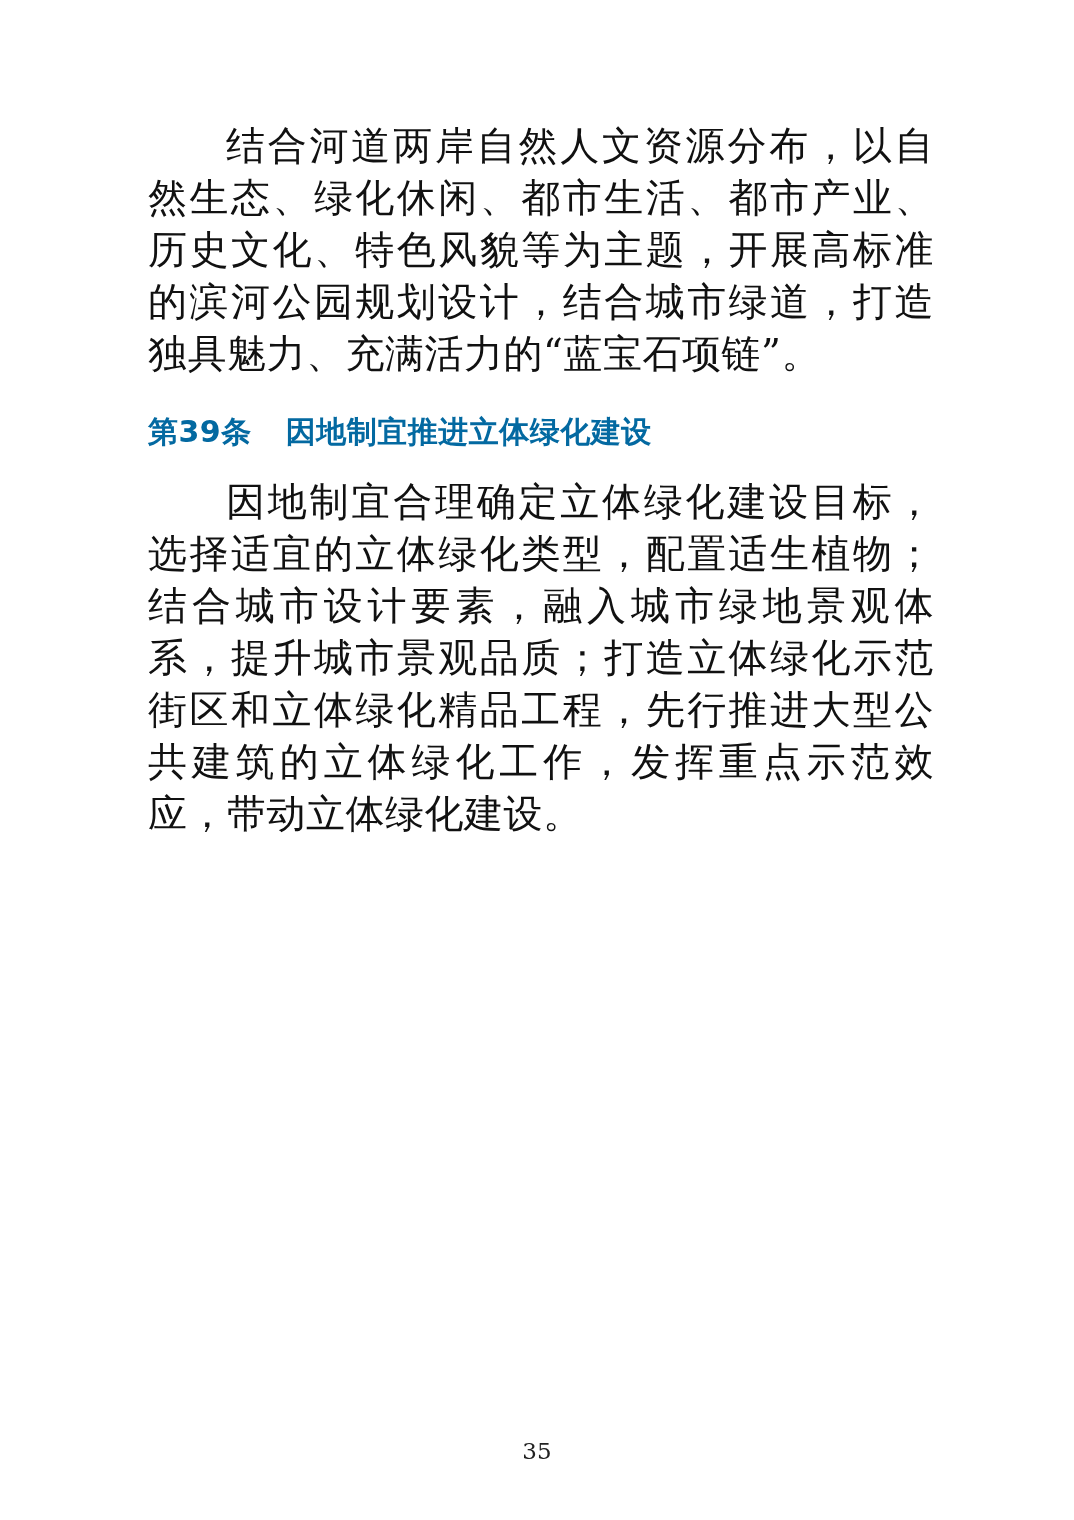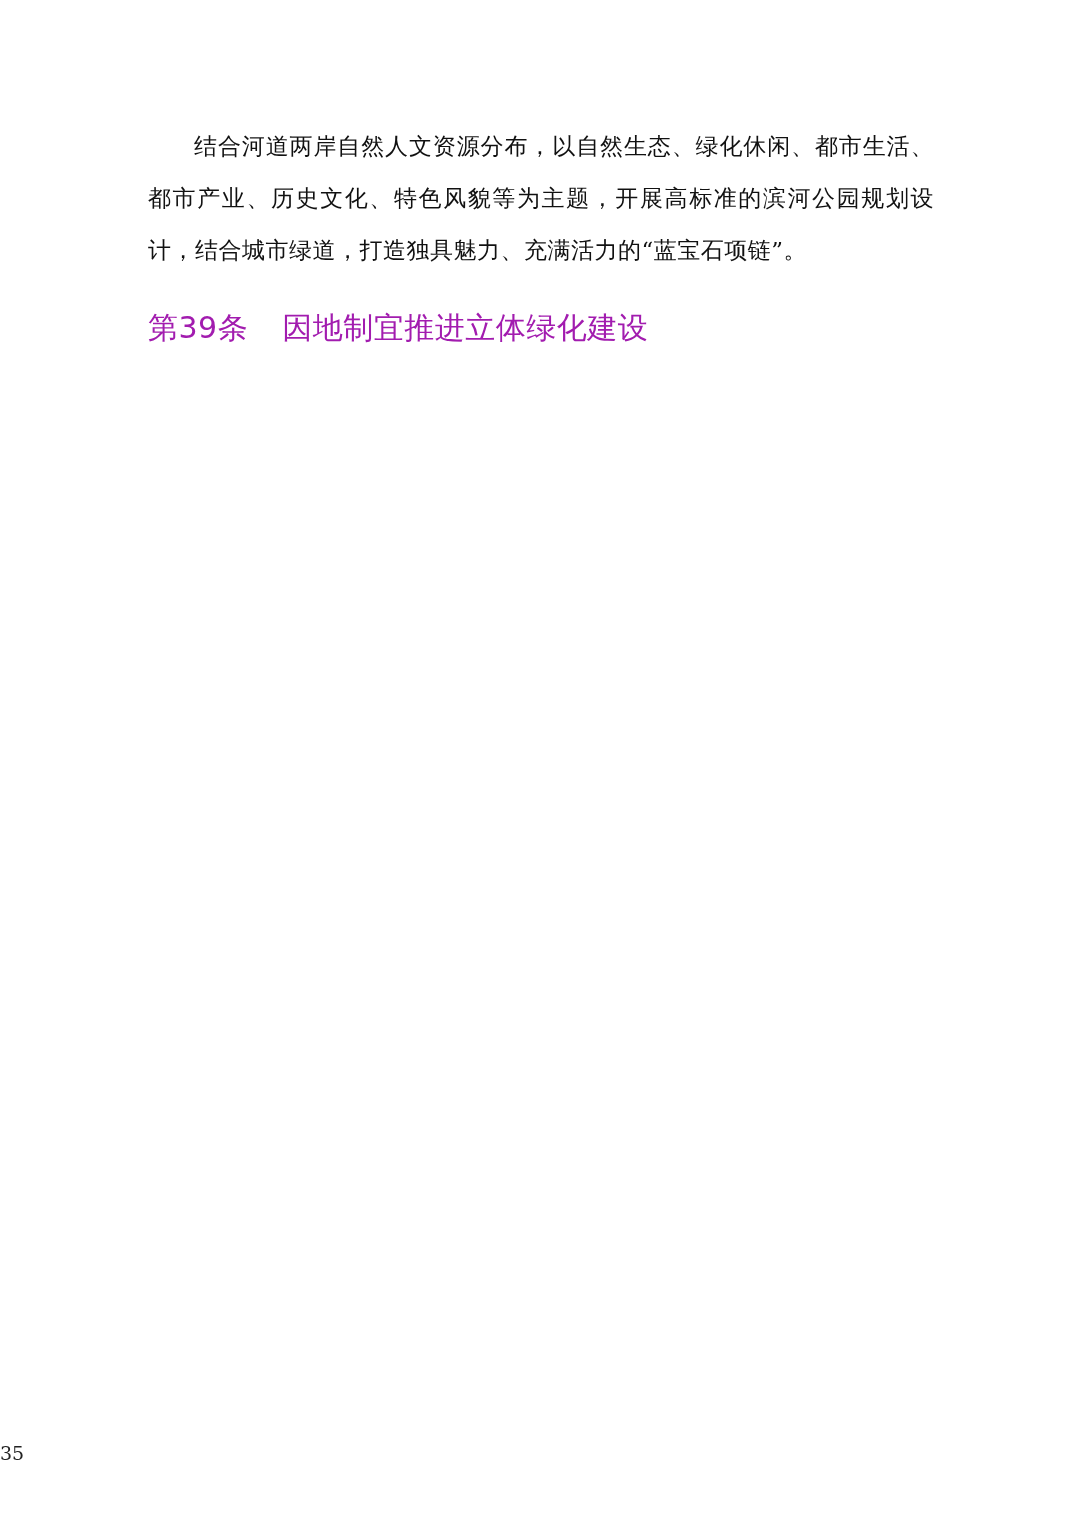--- a/index.html
+++ b/index.html
@@ -19,66 +19,67 @@
     top: 0;
     left: 0;
     width: 1074px;
     height: 1520px;
     box-sizing: border-box;
     padding: 120px 140px 60px 148px;
     background: #ffffff;
   }
   .body-text {
     font-family: "DejaVu Serif", serif;
-    font-size: 23px;
+    font-size: 39px;
     line-height: 52px;
     text-align: justify;
     text-justify: inter-ideograph;
     letter-spacing: 0.5px;
     margin: 0;
     color: #111111;
   }
   .indent {
     text-indent: 2em;
   }
   .heading {
     font-family: "DejaVu Sans", sans-serif;
-    font-weight: normal;
+    font-weight: bold;
     font-size: 30px;
     line-height: 52px;
     margin: 26px 0 18px 0;
     letter-spacing: 0.5px;
-    color: #a21caf;
+    color: #0369a1;
   }
   .heading .hnum {
     margin-right: 0;
   }
   .heading .htitle {
     margin-left: 34px;
   }
   .page-number {
     position: absolute;
     bottom: 56px;
     left: 0;
     width: 1074px;
-    text-align: left;
+    text-align: center;
     font-family: "DejaVu Serif", serif;
-    font-size: 19px;
+    font-size: 23px;
     color: #222222;
   }
 </style>
 </head>
 <body>
 
 <div class="page">
 
   <p class="body-text indent">结合河道两岸自然人文资源分布，以自然生态、绿化休闲、都市生活、都市产业、历史文化、特色风貌等为主题，开展高标准的滨河公园规划设计，结合城市绿道，打造独具魅力、充满活力的“蓝宝石项链”。</p>
 
 
   <h2 class="heading">
     <span class="hnum">第39条</span><span class="htitle">因地制宜推进立体绿化建设</span>
   </h2>
 
+  <p class="body-text indent">因地制宜合理确定立体绿化建设目标，选择适宜的立体绿化类型，配置适生植物；结合城市设计要素，融入城市绿地景观体系，提升城市景观品质；打造立体绿化示范街区和立体绿化精品工程，先行推进大型公共建筑的立体绿化工作，发挥重点示范效应，带动立体绿化建设。</p>
 
 
 </div>
 
 <div class="page-number">35</div>
 
 </body></html>

